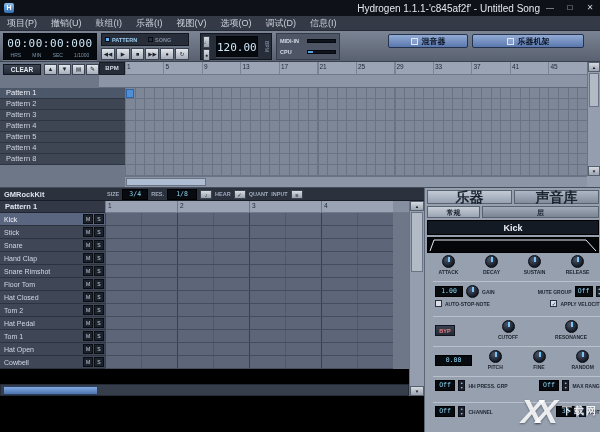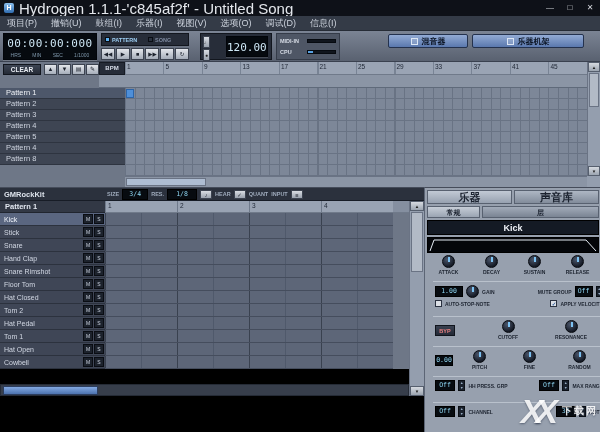--- a/index.html
+++ b/index.html
@@ -3,40 +3,40 @@
 <meta charset="utf-8">
 <style>
   html,body{margin:0;padding:0;background:#16181d;}
   #app{position:relative;width:600px;height:432px;overflow:hidden;background:#6e7787;font-family:"Liberation Sans",sans-serif;}
   #app *{box-sizing:border-box;}
   .abs{position:absolute;}
 
   
   .titlebar{left:0;top:0;width:600px;height:16px;background:#0e1118;display:flex;align-items:center;}
   .app-icon{width:10px;height:10px;margin:0 5px 0 4px;background:linear-gradient(#8cc0ee,#2f6cb0);border-radius:2px;color:#fff;font-size:7px;font-weight:bold;text-align:center;line-height:10px;}
-  .title-text{flex:1;font-size:15px;color:#e4e7ec;white-space:nowrap;overflow:hidden;}
+  .title-text{flex:1;font-size:10px;color:#e4e7ec;white-space:nowrap;overflow:hidden;text-align:right;}
   .win-btn{width:20px;height:16px;font-size:8px;color:#d4d7dd;text-align:center;line-height:15px;}
 
   
   .menubar{left:0;top:16px;width:600px;height:15px;background:#343b47;display:flex;align-items:center;border-bottom:1px solid #262c36;}
   .menu-item{padding:0 7px;font-size:9px;color:#ccd2dc;line-height:14px;}
 
   
   .toolbar{left:0;top:31px;width:600px;height:31px;background:linear-gradient(#7b8494,#596170);border-bottom:1px solid #3a414f;}
   .lcd{background:#060a0f;color:#cfe8f6;font-family:"DejaVu Sans Mono",monospace;border:1px solid #02050a;box-shadow:0 1px 0 rgba(255,255,255,.15);}
   .time-panel{left:3px;top:2px;width:94px;height:27px;padding:1px;}
   .time-digits{font-size:11px;letter-spacing:.5px;text-align:center;line-height:17px;}
   .time-units{display:flex;justify-content:space-around;font-size:5px;color:#7e96aa;font-family:"Liberation Sans",sans-serif;}
   .mode-panel{left:101px;top:2px;width:88px;height:13px;background:#272d39;border:1px solid #12161e;display:flex;}
   .mode-half{flex:1;display:flex;align-items:center;gap:2px;padding:0 3px;}
   .led{width:5px;height:5px;border:1px solid #0a0d13;display:inline-block;}
   .mode-label{font-size:5.5px;font-weight:bold;}
   .transport{left:101px;top:17px;width:88px;height:12px;display:flex;gap:1px;}
   .t-btn{flex:1;background:linear-gradient(#e3e6eb,#a6aeba);border:1px solid #3c4350;font-size:5.5px;color:#1d232e;text-align:center;line-height:10px;}
-  .bpm-panel{left:200px;top:2px;width:72px;height:27px;background:#272d39;border:1px solid #12161e;display:flex;padding:2px;gap:16px;}
+  .bpm-panel{left:200px;top:2px;width:72px;height:27px;background:#272d39;border:1px solid #12161e;display:flex;padding:2px;gap:6px;}
   .bpm-btns{display:flex;flex-direction:column;gap:1px;width:12px;}
   .bpm-btns div{flex:1;background:linear-gradient(#d8dce2,#9aa2ae);border:1px solid #3c4350;font-size:5px;text-align:center;color:#222;line-height:10px;}
   .bpm-lcd{flex:1;font-size:11px;text-align:center;line-height:21px;}
   .bpm-label{width:11px;font-size:5px;color:#8ca2b8;writing-mode:vertical-rl;text-align:center;}
   .status-panel{left:276px;top:2px;width:64px;height:27px;background:#4e5665;border:1px solid #343b48;padding:2px 3px;display:flex;flex-direction:column;justify-content:space-around;}
   .status-row{display:flex;align-items:center;gap:3px;}
   .status-label{font-size:5.5px;font-weight:bold;color:#d6dce6;width:24px;}
   .meter{height:4px;flex:1;background:#10151d;border:1px solid #060a10;position:relative;}
   .meter i{position:absolute;left:0;top:0;bottom:0;width:5px;background:#58a2e2;}
   .tb-btn{top:3px;height:14px;background:linear-gradient(#93abd4,#5a78ae);border:1px solid #24324e;border-radius:2px;color:#0b1424;font-size:8px;font-weight:bold;display:flex;align-items:center;justify-content:center;gap:4px;}
@@ -86,21 +86,21 @@
   .pe-name .iname{flex:1;}
   .ms-btn{width:10px;height:10px;background:#1c222c;border:1px solid #0a0d13;color:#cdd5e2;font-size:5px;text-align:center;line-height:9px;margin-right:1px;}
   .pe-cells{width:288px;background-color:#5d6678;border-bottom:1px solid #454d5d;background-image:repeating-linear-gradient(90deg,#39414f 0 1px,transparent 1px 72px),repeating-linear-gradient(90deg,rgba(70,80,98,.6) 0 1px,transparent 1px 36px);}
   .pe-rowfill{width:16px;background:#6e7787;}
   .pe-vscroll{left:409px;top:13px;width:15px;height:195px;}
   .pe-hscroll{left:0;top:196px;width:409px;height:12px;background:#373e4b;border:1px solid #252b36;}
   .pe-hthumb{position:absolute;left:2px;top:1px;width:95px;height:9px;background:linear-gradient(#83a9e2,#4c72ae);border:1px solid #2b3c5c;}
 
   
   .right-panel{left:424px;top:187px;width:176px;height:245px;background:#97a0ae;border-left:1px solid #5c6575;border-top:1px solid #454c5a;}
-  .tab{top:2px;height:14px;font-size:11px;font-weight:bold;color:#1c2330;text-align:center;line-height:13px;border:1px solid #586170;background:linear-gradient(#aeb7c4,#828c9b);}
+  .tab{top:2px;height:14px;font-size:14px;font-weight:bold;color:#1c2330;text-align:center;line-height:13px;border:1px solid #586170;background:linear-gradient(#aeb7c4,#828c9b);}
   .tab.on{background:linear-gradient(#c2cad5,#97a1b0);}
   .tab1{left:2px;width:85px;}
   .tab2{left:89px;width:85px;}
   .subtab{top:18px;height:12px;font-size:7px;font-weight:bold;color:#1c2330;text-align:center;line-height:11px;border:1px solid #586170;background:linear-gradient(#a2abb9,#7a8493);}
   .subtab.on{background:linear-gradient(#c6cdd7,#9aa4b2);}
   .st1{left:2px;width:53px;}
   .st2{left:57px;width:117px;}
   .name-plate{left:2px;top:32px;width:172px;height:15px;background:#141a24;border:1px solid #000;color:#eef1f6;font-size:9px;font-weight:bold;text-align:center;line-height:14px;}
   .envelope{left:2px;top:49px;width:172px;height:16px;background:#04060a;border:1px solid #000;}
   .adsr{left:2px;top:67px;width:172px;height:24px;display:flex;}
@@ -459,21 +459,21 @@
           </div>
         <div class="kstack" style="flex:none;width:64px">
             <div class="knob"></div>
             <div class="klabel">RESONANCE</div>
           </div>
       </div>
     </div>
 
     <div class="abs sect" style="top:158px">
       <div class="rowflex">
-        <span class="lcd-s" style="width:18px">0.00</span>
+        <span class="lcd-s" style="width:37px">0.00</span>
         <div class="kstack">
             <div class="knob"></div>
             <div class="klabel">PITCH</div>
           </div>
         <div class="kstack">
             <div class="knob"></div>
             <div class="klabel">FINE</div>
           </div>
         <div class="kstack">
             <div class="knob"></div>

